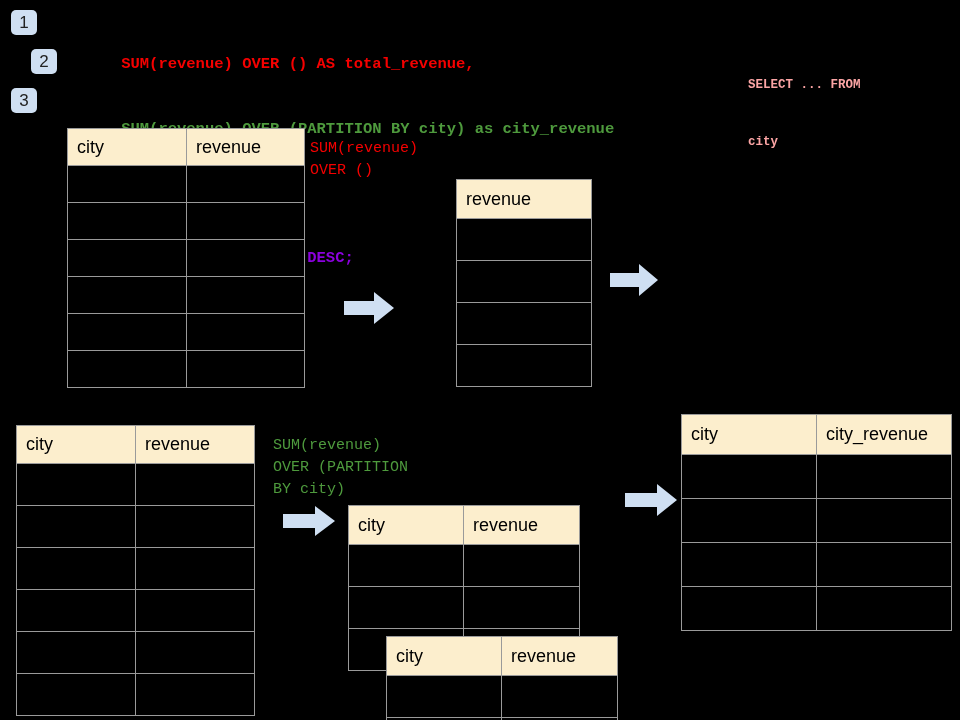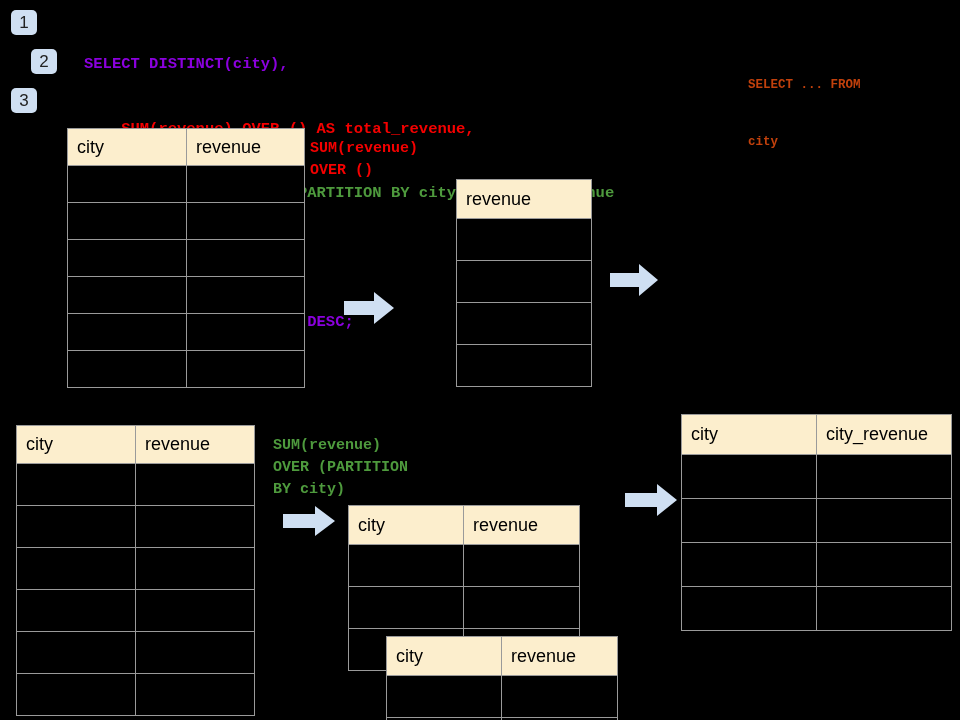--- a/index.html
+++ b/index.html
@@ -44,29 +44,29 @@
   .c-purple { color: #8B00DE; }
   .c-red    { color: #F50000; }
   .c-green  { color: #4E9A3D; }
 
   .side-note {
     position: absolute;
     font-family: "Liberation Mono", monospace;
     font-weight: bold;
     font-size: 12.5px;
     line-height: 19px;
-    color: #c2410c;
+    color: #fca5a5;
     white-space: pre;
   }
 
   
   .annot {
     position: absolute;
     font-family: "Liberation Mono", monospace;
-    font-weight: bold;
+    font-weight: normal;
     font-size: 15px;
     line-height: 22px;
     white-space: pre;
   }
   .annot.red   { color: #F50000; }
   .annot.green { color: #4E9A3D; }
 
   
   .tbl {
     position: absolute;
@@ -98,21 +98,20 @@
 </head>
 <body>
 
 <div id="canvas">
 
   <div class="badge" style="left:11px; top:10px;">1</div>
   <div class="badge" style="left:31px; top:49px;">2</div>
   <div class="badge" style="left:11px; top:88px;">3</div>
 
   <div class="sql" style="left:84px; top:11px;">
-    <div class="sql-line c-purple">SELECT DISTINCT(city),</div>
     <div class="sql-line c-red">    SUM(revenue) OVER () AS total_revenue,</div>
     <div class="sql-line c-green">    SUM(revenue) OVER (PARTITION BY city) as city_revenue</div>
     <div class="sql-line c-purple">  FROM rides</div>
     <div class="sql-line c-purple">  ORDER by city_revenue DESC;</div>
   </div>
 
   <div class="side-note" style="left:748px; top:38px;">
     <div>SELECT ... FROM</div>
     <div>city</div>
   </div>

